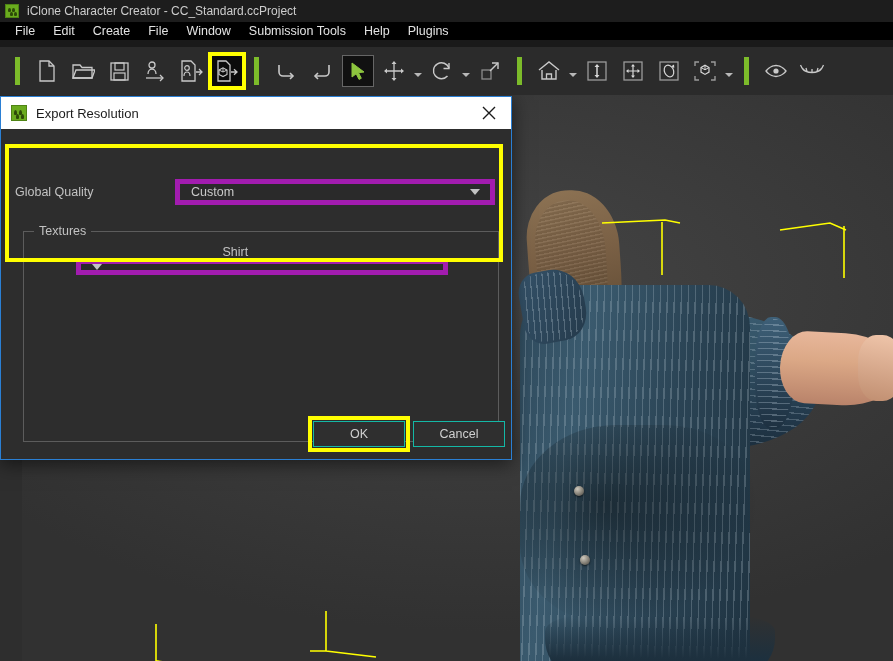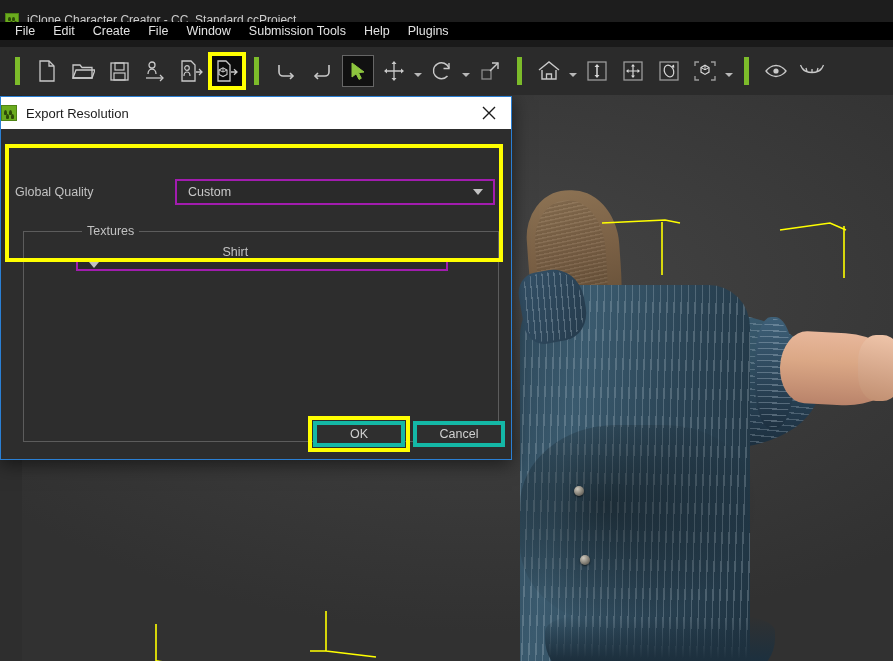--- a/index.html
+++ b/index.html
@@ -11,21 +11,21 @@
   }
   #app {
     position: relative;
     width: 893px; height: 661px;
     overflow: hidden;
   }
 
   
   .titlebar {
     position: absolute; left: 0; top: 0;
-    width: 893px; height: 40px;
+    width: 893px; height: 22px;
     background: #1d1d1d;
     display: flex; align-items: center;
     padding-left: 5px;
   }
   .app-icon {
     width: 14px; height: 14px;
     background: #6aab1e;
     border: 1px solid #4f8415;
     position: relative;
     flex: 0 0 auto;
@@ -269,21 +269,21 @@
     position: absolute; left: 4px; top: 96px;
     width: 512px; height: 364px;
     background: #2d2d2d;
     border: 1px solid #2a7fd4;
     box-shadow: 0 4px 18px rgba(0,0,0,0.55);
   }
   .dlg-titlebar {
     height: 32px;
     background: #ffffff;
     display: flex; align-items: center;
-    padding: 0 0 0 0;
+    padding: 0 0 0 10px;
     position: relative;
     text-align: center;
   }
   .dlg-icon {
     width: 16px; height: 16px;
     background: #6aab1e;
     border: 1px solid #4f8415;
     position: relative; flex: 0 0 auto; overflow: hidden;
   }
   .dlg-icon::before {
@@ -329,21 +329,21 @@
     width: 484px; height: 26px;
     display: flex; align-items: center;
   }
   .lbl {
     color: #c2c2c2;
     font-size: 12.5px;
     white-space: nowrap;
   }
   .combo {
     background: #2a2a2a;
-    border: 2px solid #a21caf;
+    border: 5px solid #a21caf;
     height: 26px;
     display: flex; align-items: center;
     padding: 0 8px 0 11px;
     position: relative;
     cursor: default;
   }
   .combo-val {
     color: #c9c9c9;
     font-size: 12.5px;
     flex: 1 1 auto;
@@ -363,37 +363,36 @@
     width: 476px; height: 211px;
     border: 1px solid #5c5c5c;
   }
   .group-legend {
     position: absolute; left: 10px; top: -8px;
     background: #2d2d2d;
     padding: 0 5px;
     color: #c2c2c2;
     font-size: 12.5px;
     white-space: nowrap;
-    margin-left: 48px;
   }
   .row-shirt {
     position: absolute; left: 10px; top: 13px;
     width: 455px; height: 26px;
     display: flex; align-items: center; flex-direction: column;
   }
 
   .dlg-footer {
     position: absolute; left: 0; bottom: 0;
     width: 512px; height: 46px;
   }
   .btn {
     position: absolute;
     width: 92px; height: 26px;
     background: #2f2f2f;
-    border: 4px solid #14b8a6;
+    border: 1px solid #14b8a6;
     color: #d0d0d0;
     font-size: 12.5px;
     display: flex; align-items: center; justify-content: center;
     cursor: default;
   }
   .btn-ok { left: 312px; top: 8px; }
   .btn-cancel { left: 412px; top: 8px; }
   .hl-ok {
     position: absolute;
     left: 307px; top: 3px;

